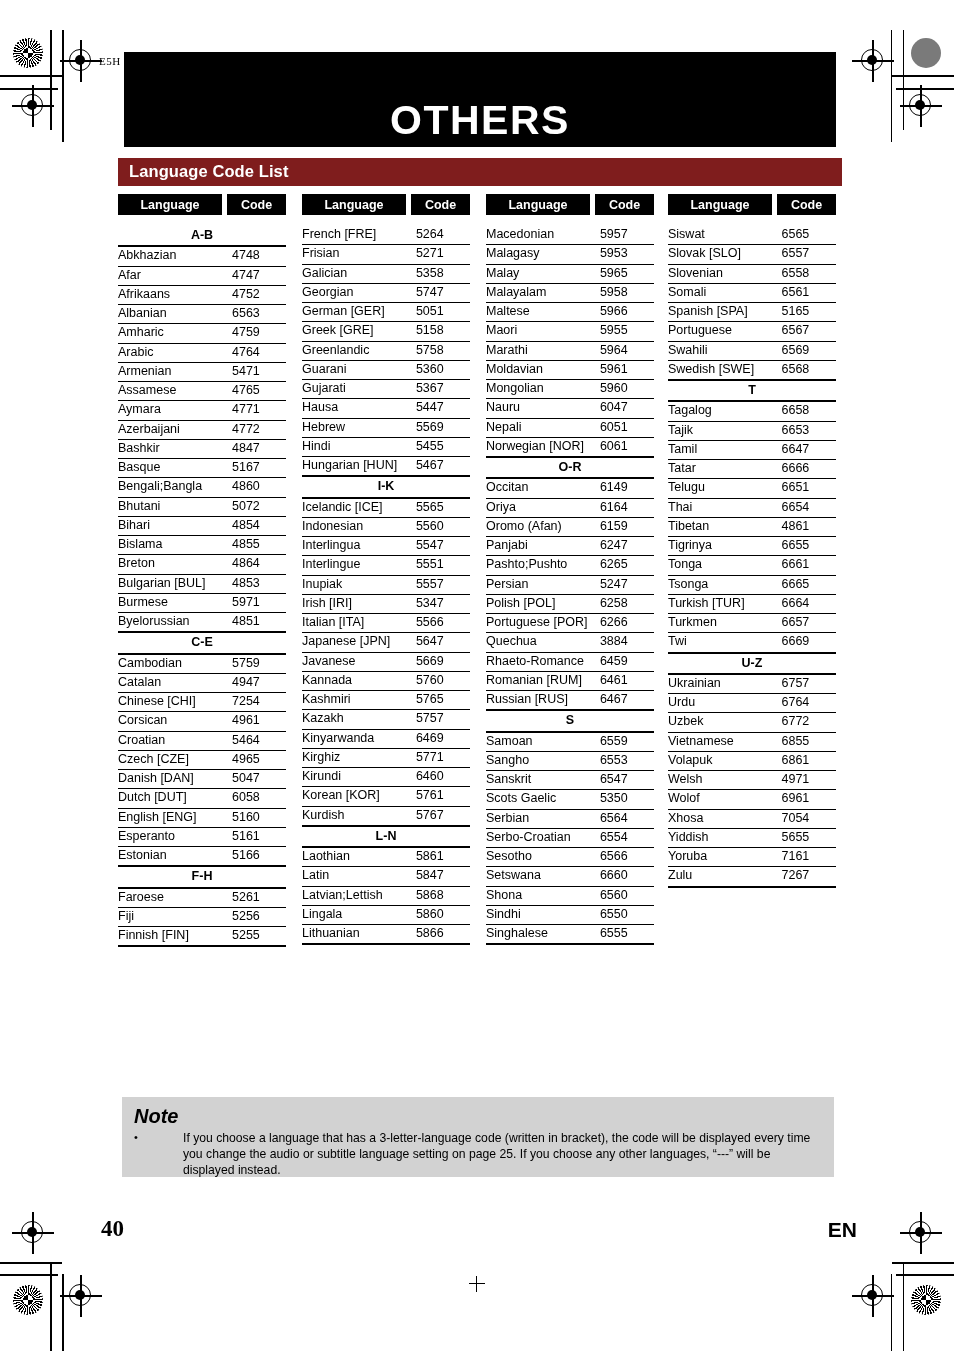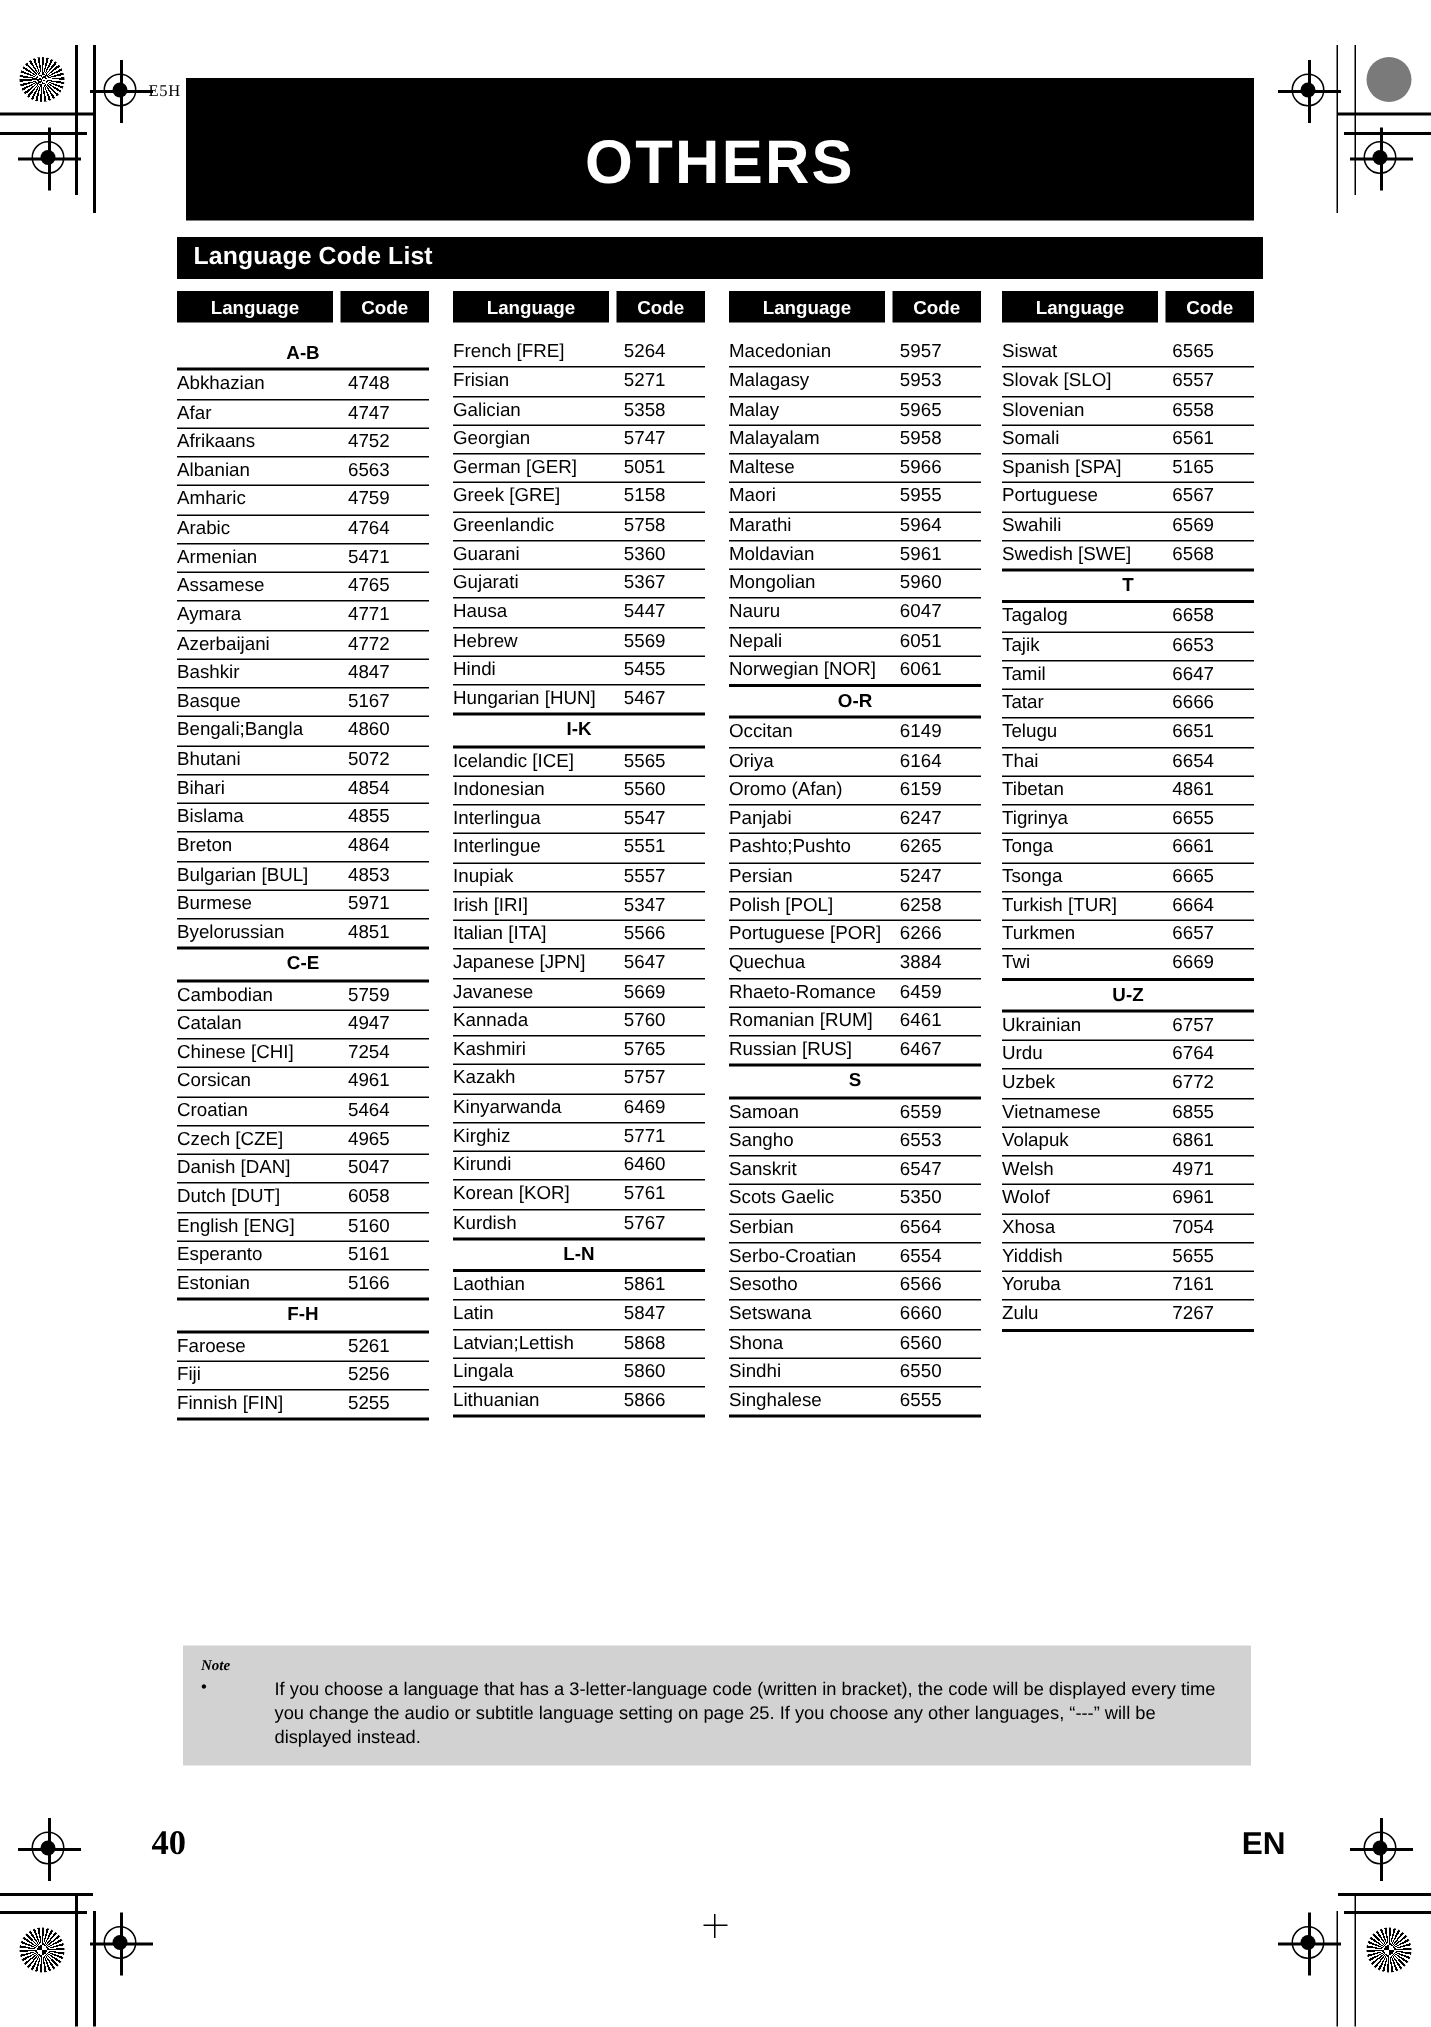--- a/index.html
+++ b/index.html
@@ -82,35 +82,35 @@
     top: 52px;
     width: 712px;
     height: 95px;
     background: #000000;
     color: #ffffff;
   }
   .chapter-title {
     position: absolute;
     left: 0;
     right: 0;
-    bottom: 18px;
+    bottom: 6px;
     text-align: center;
     font-size: 41px;
     font-weight: bold;
     letter-spacing: 1.5px;
     line-height: 1;
   }
 
   .section-banner {
     position: absolute;
     left: 118px;
     top: 158px;
     width: 724px;
     height: 28px;
-    background: #000000;
+    background: #7f1d1d;
   }
   .section-banner .label {
     position: absolute;
     left: 11px;
     top: 4px;
     color: #ffffff;
     font-size: 16.5px;
     font-weight: bold;
     letter-spacing: 0.1px;
   }
@@ -201,24 +201,24 @@
     position: absolute;
     left: 122px;
     top: 1097px;
     width: 712px;
     height: 80px;
     background: #d2d2d2;
     box-sizing: border-box;
     padding: 8px 12px 6px 12px;
   }
   .note-title {
-    font-size: 10px;
+    font-size: 20px;
     font-weight: bold;
     font-style: italic;
-    font-family: Liberation Serif, serif;
+    font-family: Liberation Sans, sans-serif;
     margin-bottom: 2px;
   }
   .note-item {
     display: flex;
     font-size: 12.2px;
     line-height: 1.32;
   }
   .note-bullet {
     width: 9px;
     flex: none;

